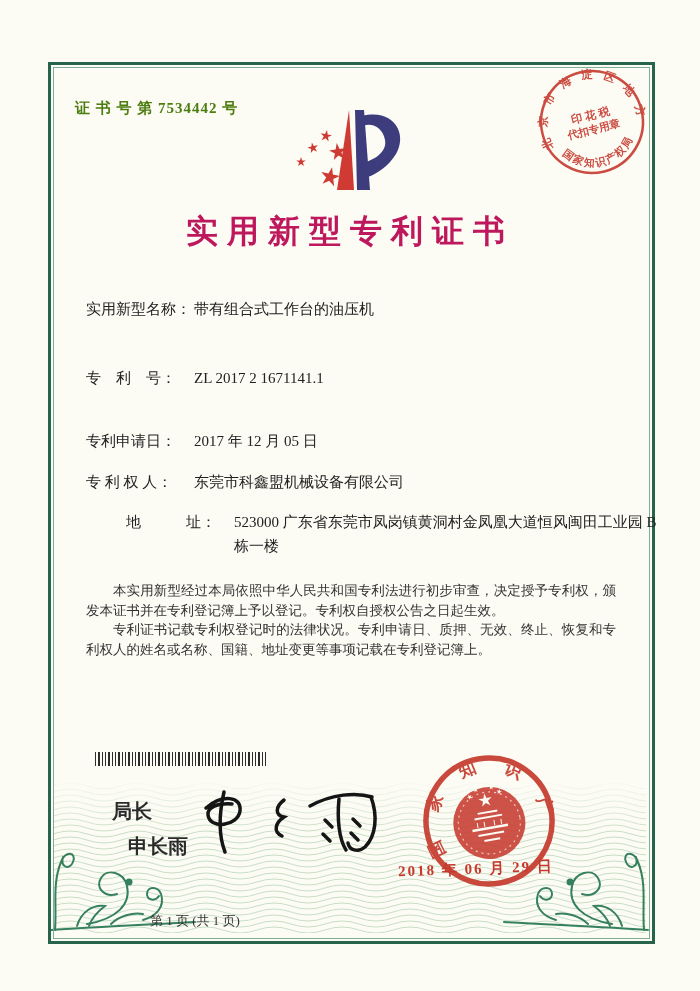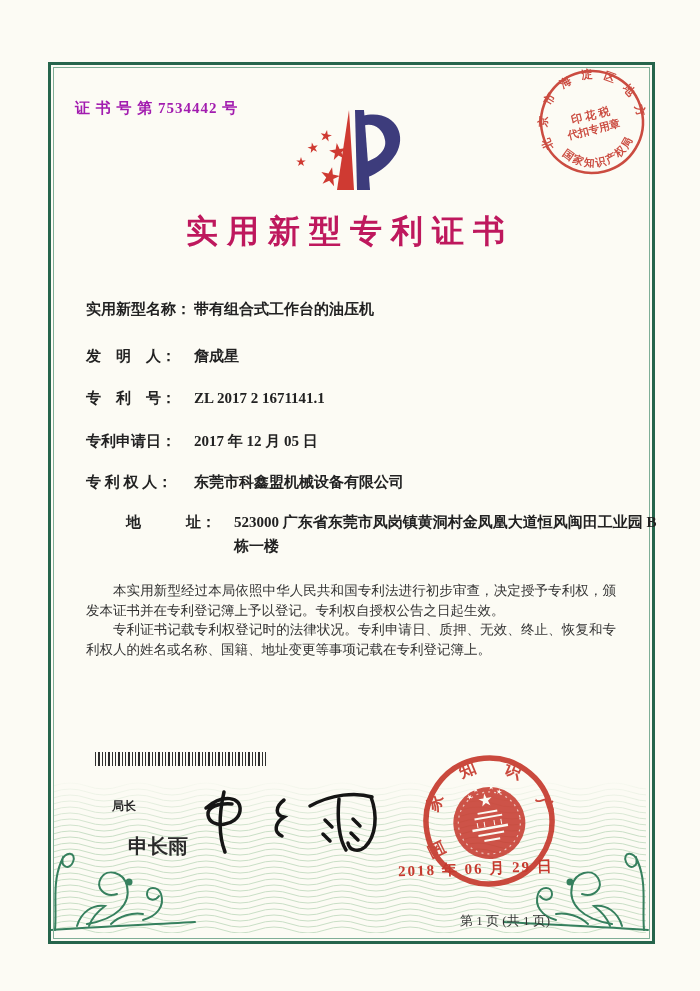--- a/index.html
+++ b/index.html
@@ -22,59 +22,59 @@
   .band svg{display:block;}
   .band-fade{position:absolute;left:0;top:0;width:100%;height:55px;
              background:linear-gradient(#fcfbf4,rgba(252,251,244,0));}
 
   .ornament{position:absolute;width:150px;height:112px;z-index:2;}
   .ornament.left{left:47px;top:824px;}
   .ornament.right{left:502px;top:824px;transform:scaleX(-1);}
 
   
   .cert-no{position:absolute;left:75px;top:99px;font-size:15px;letter-spacing:1px;
-           font-weight:600;color:#a21caf;z-index:4;}
+           font-weight:600;color:#4d7c0f;z-index:4;}
   .logo{position:absolute;left:286px;top:100px;z-index:4;}
   .tax-stamp{position:absolute;left:536px;top:66px;width:112px;height:112px;
              transform:rotate(-14deg);z-index:5;opacity:.9;}
   .title{position:absolute;left:110px;top:210px;width:480px;text-align:center;
          font-size:32px;font-weight:700;letter-spacing:9px;color:#be185d;z-index:4;}
 
   
-  .field-row{position:absolute;left:86px;width:540px;font-size:15px;font-weight:700;
+  .field-row{position:absolute;left:86px;width:540px;font-size:15px;font-weight:400;
              line-height:24px;z-index:4;color:#222;}
   .flabel{display:inline-block;min-width:108px;vertical-align:top;}
   .fvalue{display:inline-block;vertical-align:top;max-width:425px;}
-  .row1{top:297px;} .row2{top:344px;} .row3{top:386px;} .row4{top:429px;}
+  .row1{top:297px;} .row2{top:344px;} .row3{top:366px;} .row4{top:429px;}
   .row5{top:470px;} .row6{top:510px;margin-left:40px;} .row7{top:553px;}
   .pairB{position:absolute;left:287px;top:0;white-space:nowrap;}
   .pairB .flabel{min-width:0;margin-right:4px;}
 
   
   .body-text{position:absolute;left:86px;top:581px;width:530px;z-index:4;
              font-size:13.5px;line-height:19.5px;text-align:justify;color:#333;}
   .body-text p{margin:0;text-indent:2em;}
 
   
   .barcode{position:absolute;left:95px;top:752px;width:172px;height:14px;z-index:4;
            background:repeating-linear-gradient(90deg,
              #2e2e2e 0 1.5px,transparent 1.5px 3px,
              #2e2e2e 3px 5.5px,transparent 5.5px 7px,
              #2e2e2e 7px 8px,transparent 8px 10px);}
-  .director-title{position:absolute;left:112px;top:798px;font-size:12px;font-weight:600;z-index:4;}
+  .director-title{position:absolute;left:112px;top:798px;font-size:20px;font-weight:600;z-index:4;}
   .director-name{position:absolute;left:128px;top:833px;font-size:20px;font-weight:600;z-index:4;text-align:right;}
   .signature{position:absolute;left:192px;top:784px;z-index:4;}
 
   .big-seal{position:absolute;left:418px;top:750px;width:142px;height:142px;
             transform:rotate(-10deg);z-index:4;opacity:.92;}
   .seal-date{position:absolute;left:398px;top:859px;width:190px;z-index:5;
              color:#c63a2e;font-size:15px;font-weight:600;letter-spacing:2px;
              transform:rotate(-2deg);}
 
-  .footer{position:absolute;left:150px;top:912px;width:400px;text-align:right;
+  .footer{position:absolute;left:150px;top:912px;width:400px;text-align:left;
           font-size:13px;z-index:5;color:#333;}
 </style>
 </head>
 <body>
 
 <div class="page">
 
   <div class="band">
     <svg width="593" height="155" viewBox="0 0 593 155">
       <defs>
@@ -170,23 +170,20 @@
     </text>
     <text x="55" y="52" text-anchor="middle" font-size="11" fill="#c63a2e" font-weight="700">印 花 税</text>
     <text x="55" y="66" text-anchor="middle" font-size="10.5" fill="#c63a2e" font-weight="700">代扣专用章</text>
   </svg>
 
   <div class="title">实用新型专利证书</div>
 
   <div class="field-row row1">
     <span class="flabel">实用新型名称：</span><span class="fvalue">带有组合式工作台的油压机</span>
   </div>
-  <div class="field-row row2">
-    <span class="flabel">发　明　人：</span><span class="fvalue">詹成星</span>
-  </div>
   <div class="field-row row3">
     <span class="flabel">专　利　号：</span><span class="fvalue">ZL 2017 2 1671141.1</span>
   </div>
   <div class="field-row row4">
     <span class="flabel">专利申请日：</span><span class="fvalue">2017 年 12 月 05 日</span>
   </div>
   <div class="field-row row5">
     <span class="flabel">专 利 权 人：</span><span class="fvalue">东莞市科鑫盟机械设备有限公司</span>
   </div>
   <div class="field-row row6">

